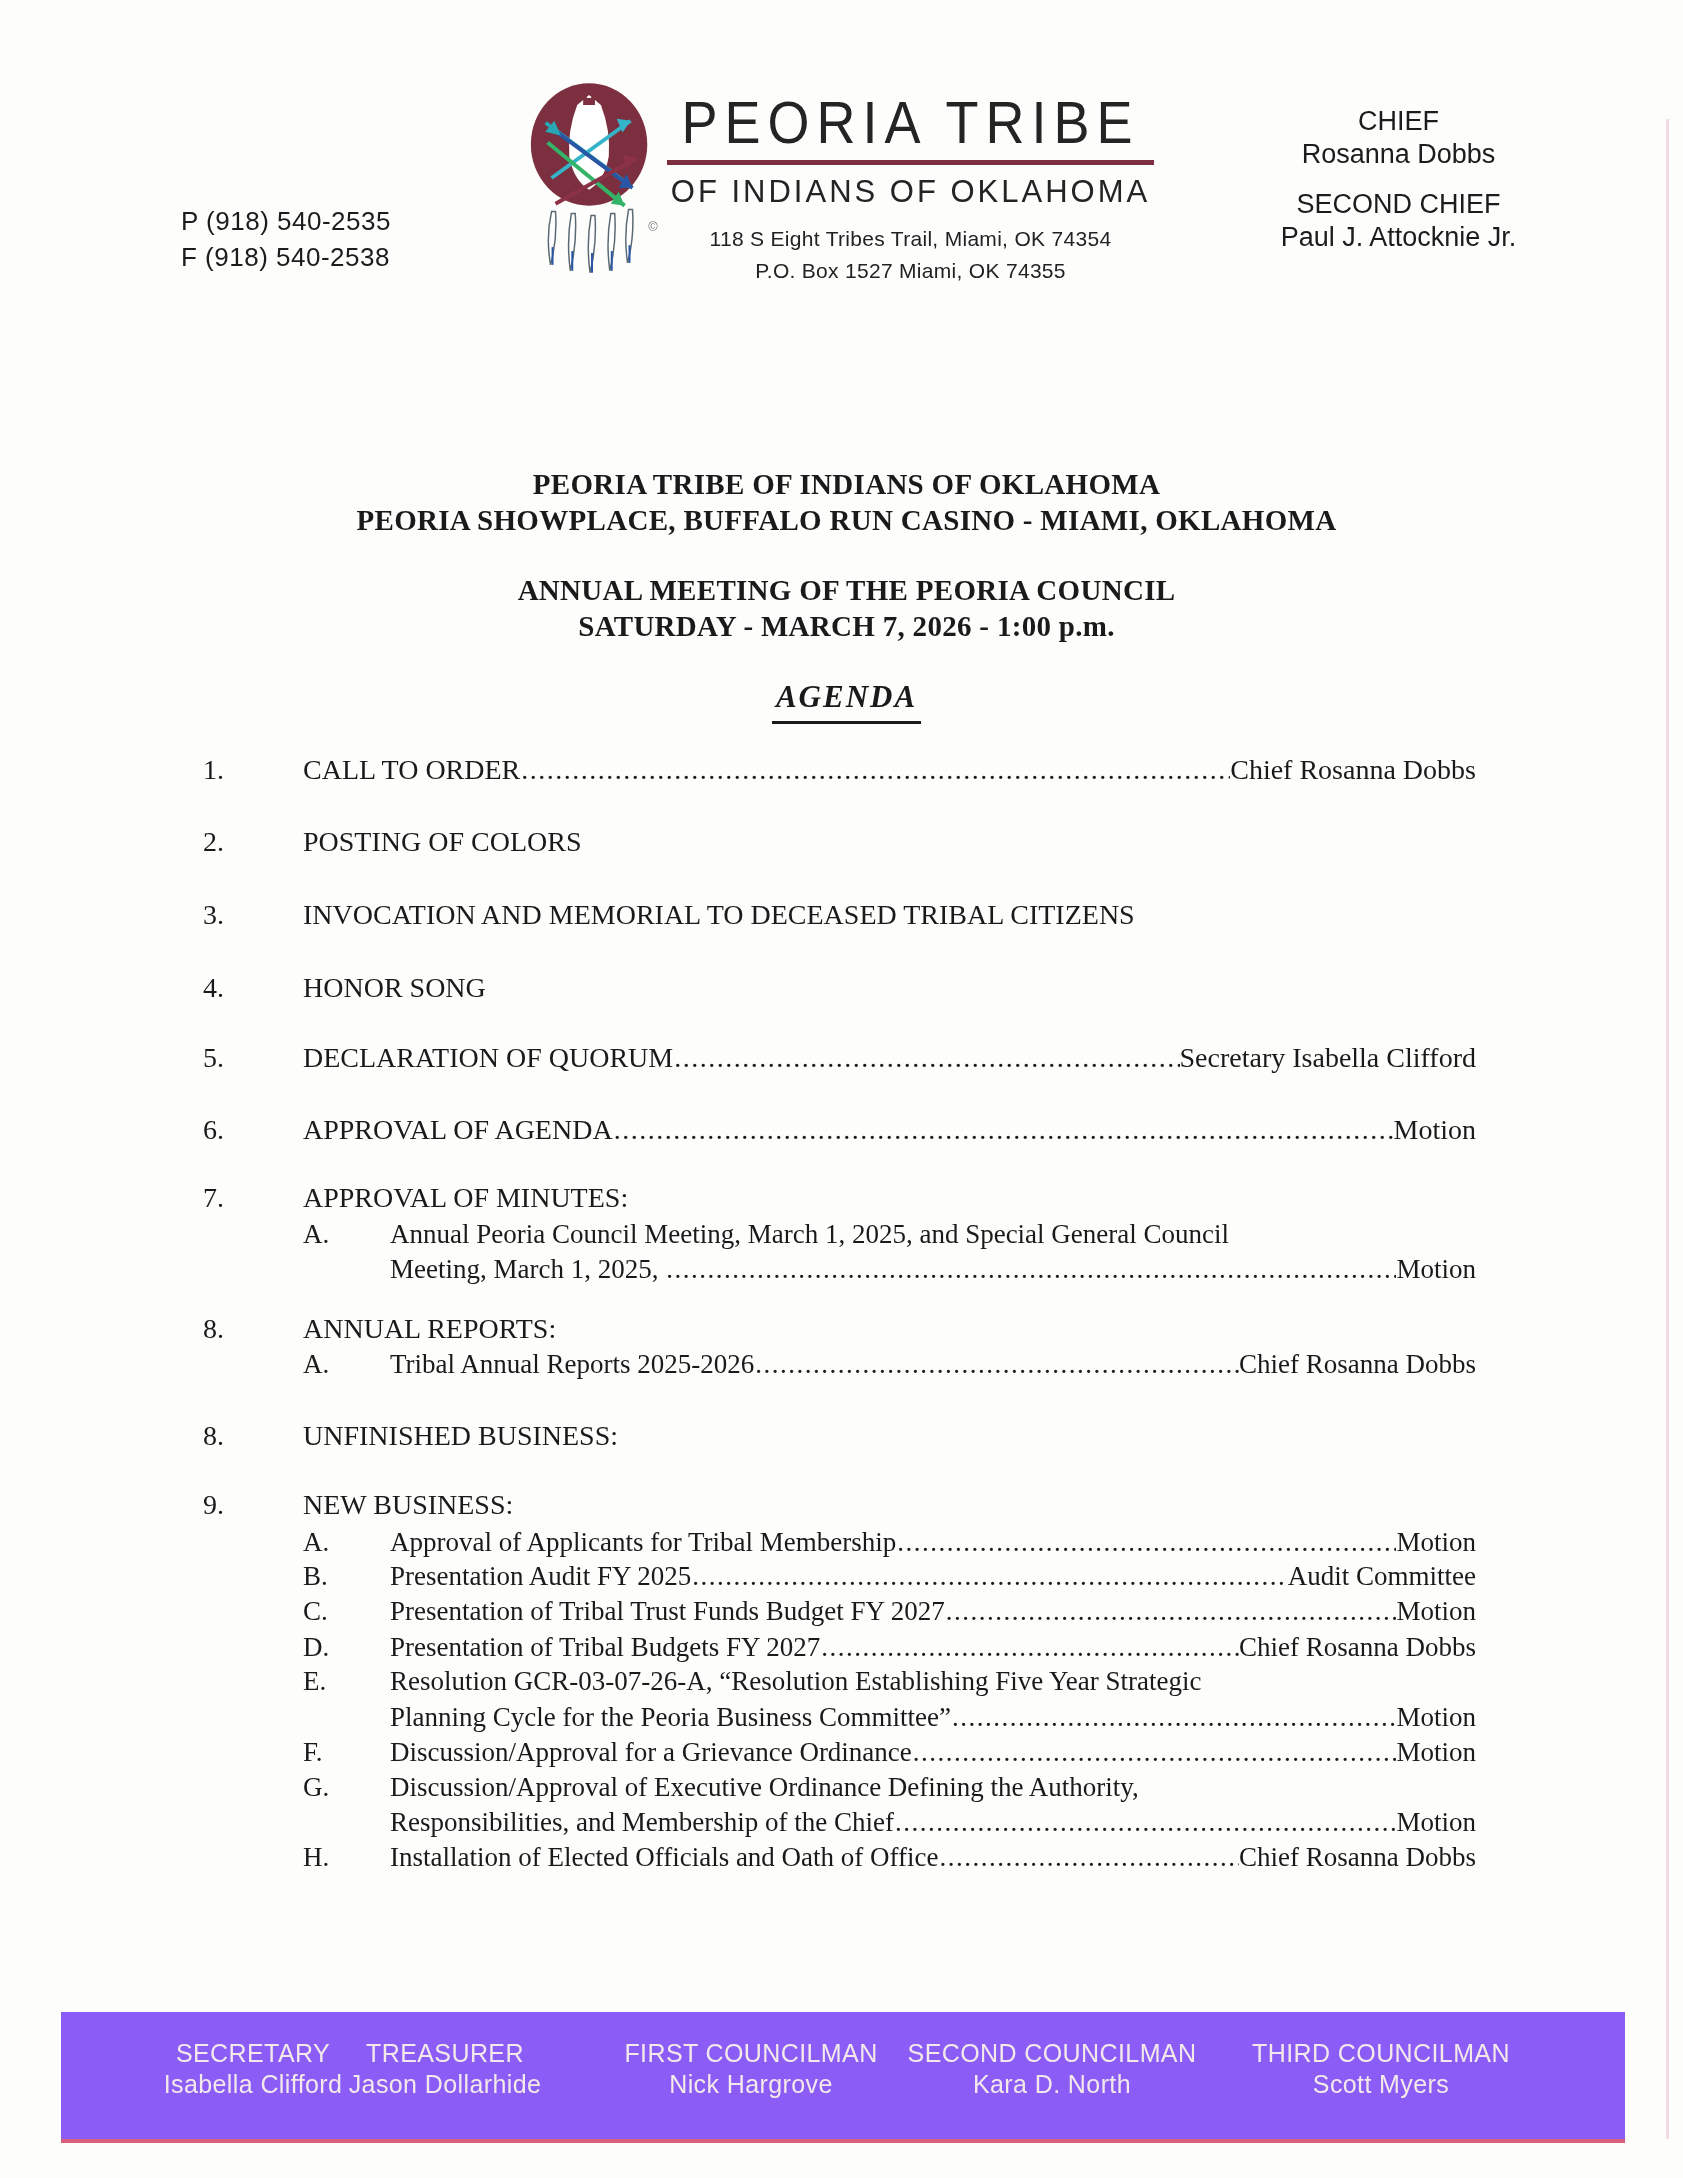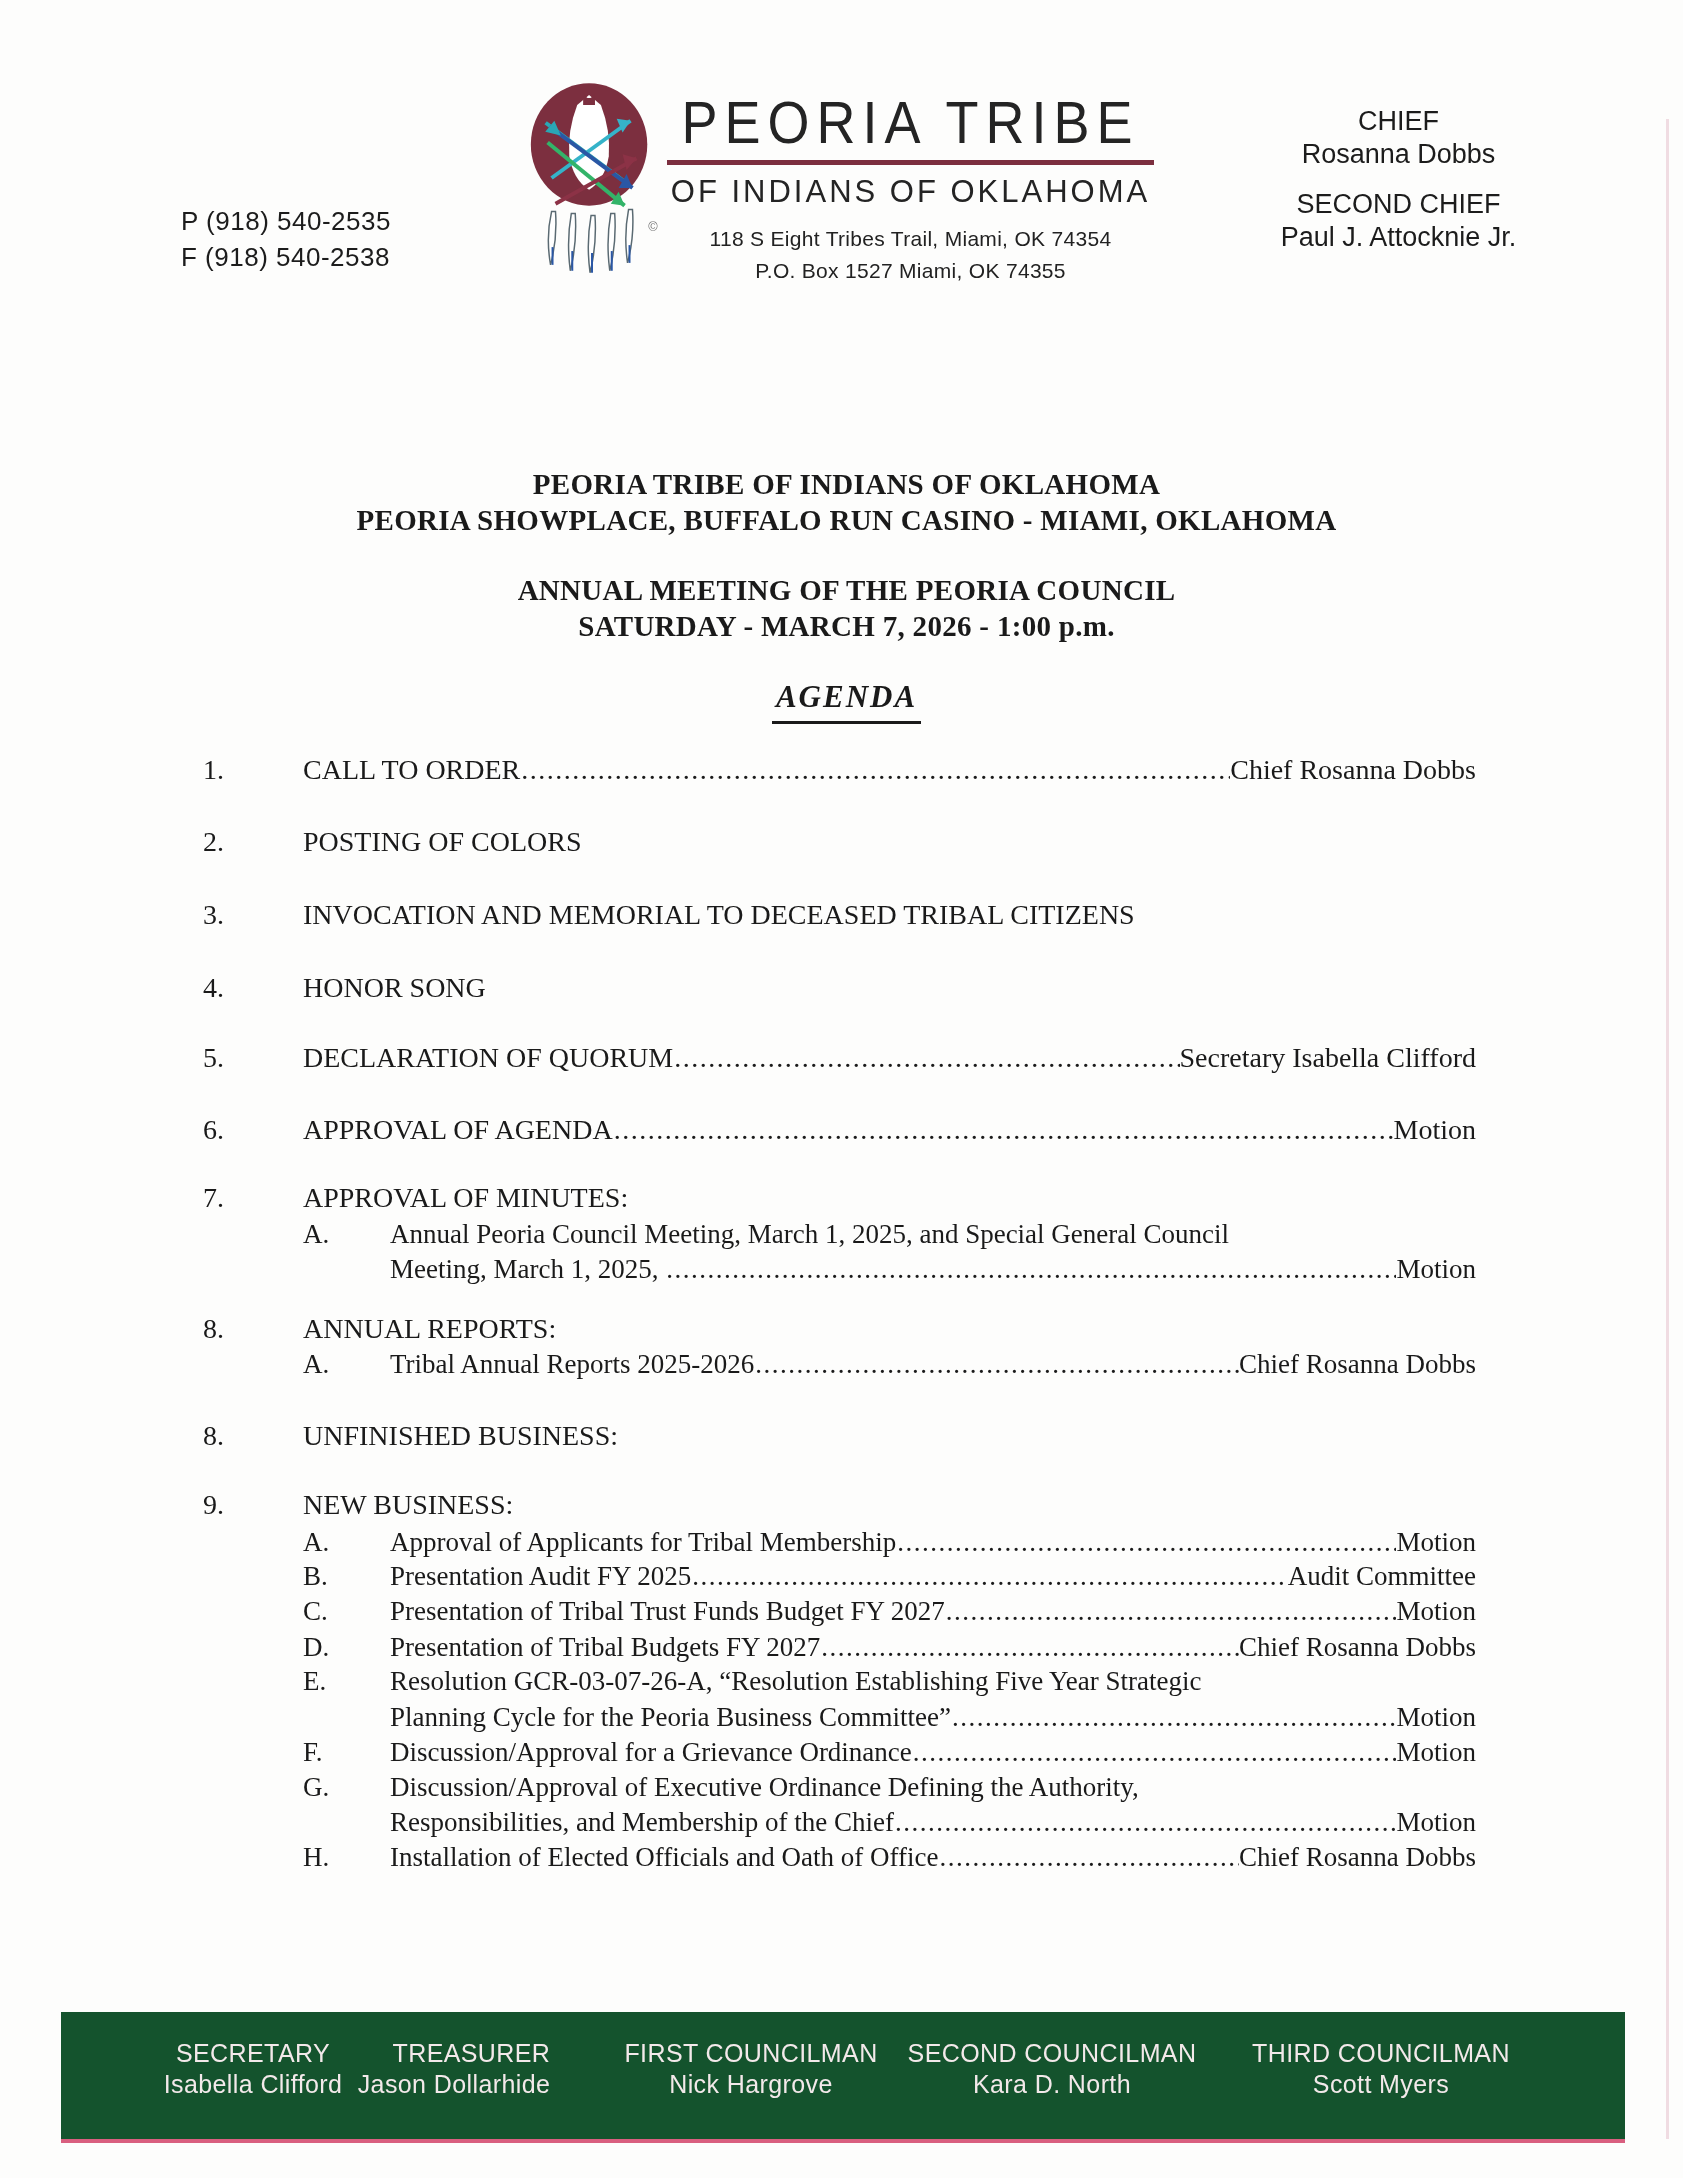--- a/index.html
+++ b/index.html
@@ -33,21 +33,21 @@
   .agenda-row{position:absolute;left:0;width:100%;display:flex;align-items:baseline;
     font-size:28px;line-height:32px;}
   .agenda-row.subrow{font-size:27px;}
   .col-num{flex:0 0 100px;}
   .col-letter{flex:0 0 87px;}
   .item-label{flex:0 0 auto;white-space:pre-wrap;}
   .dot-leader{flex:1 1 auto;overflow:hidden;white-space:nowrap;letter-spacing:1.5px;padding:0 1px;}
   .item-assignee{flex:0 0 auto;white-space:nowrap;}
   
   .footer-band{position:absolute;left:61px;top:2012px;width:1564px;height:127px;
-    background:#14532d;border-bottom:4px solid #d95f7f;}
+    background:#8b5cf6;border-bottom:4px solid #d95f7f;}
   .footer-col{position:absolute;top:26px;transform:translateX(-50%);text-align:center;
     font-family:"Liberation Sans",sans-serif;color:#f3e9ea;font-size:25px;line-height:31px;
     white-space:nowrap;letter-spacing:0.4px;}
   .scan-line{position:absolute;left:1666px;top:119px;width:3px;height:2020px;
     background:#ecd3db;opacity:.8;}
 </style>
 </head>
 <body>
 
 <div class="page">
@@ -253,21 +253,21 @@
         <span class="dot-leader">................................................................................................................................................................................................................................................................................................................................................................................................................</span>
         <span class="item-assignee">Chief Rosanna Dobbs</span>
       </div>
     </div>
 
   <div class="footer-band">
       <div class="footer-col" style="left: 192px;">
         <div>SECRETARY</div>
         <div>Isabella Clifford</div>
       </div>
-      <div class="footer-col" style="left: 393px; text-align: right;">
+      <div class="footer-col" style="left: 384px;">
         <div>TREASURER</div>
         <div>Jason Dollarhide</div>
       </div>
       <div class="footer-col" style="left: 690px;">
         <div>FIRST COUNCILMAN</div>
         <div>Nick Hargrove</div>
       </div>
       <div class="footer-col" style="left: 991px;">
         <div>SECOND COUNCILMAN</div>
         <div>Kara D. North</div>

